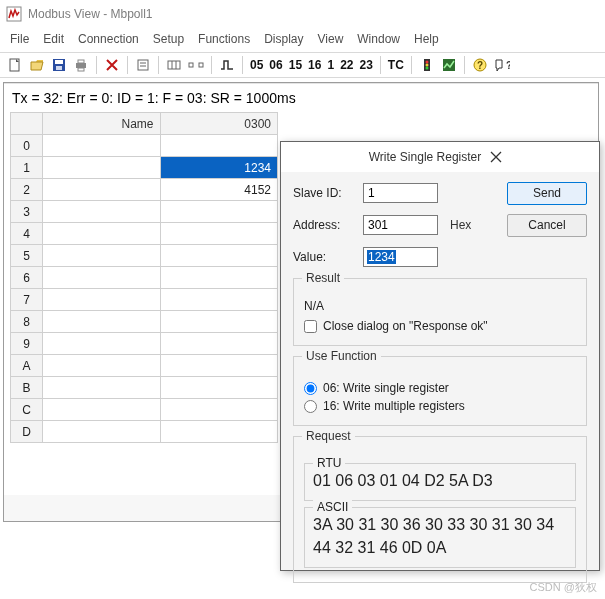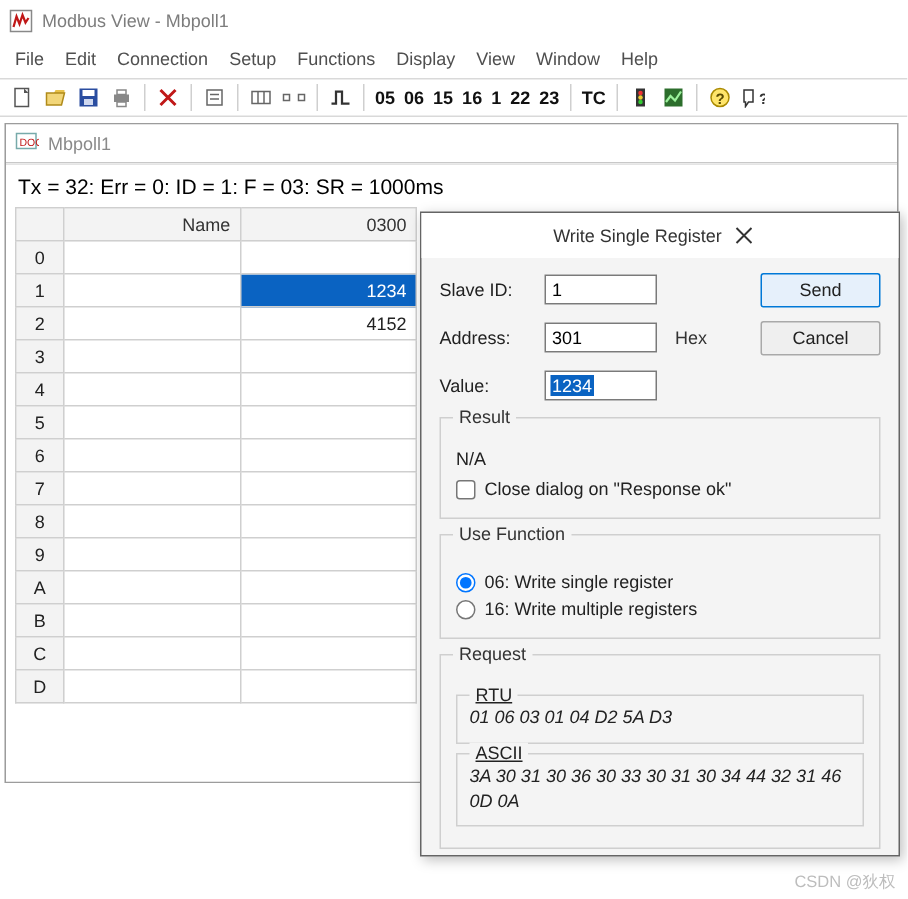--- a/index.html
+++ b/index.html
@@ -236,23 +236,22 @@
     margin: 6px 0;
     padding: 6px 8px 8px 8px;
     position: relative;
   }
   .subgroup .sub-legend {
     position: absolute;
     top: -8px; left: 8px;
     background: #f4f4f4;
     padding: 0 4px;
     font-size: 12px;
-    text-decoration: underline;
-  }
-  .mono { font-family: Arial, sans-serif; font-size: 12px; word-break: break-all; line-height: 1.4; font-style: italic; }
+  }
+  .mono { font-family: Arial, sans-serif; font-size: 16px; word-break: break-all; line-height: 1.4; }
   .watermark {
     position: absolute;
     right: 8px; bottom: 4px;
     color: #bdbdbd;
     font-size: 11px;
   }
 </style>
 </head>
 <body>
 
@@ -374,29 +373,20 @@
   <span class="tb-btn">
       <svg width="16" height="14">
         <path d="M2 2 L8 2 L8 10 L5 10 L3 13 L3 10 L2 10 Z" fill="#fff" stroke="#333"></path>
         <text x="12" y="11" font-size="10" font-weight="bold" fill="#333">?</text>
       </svg>
     </span>
 </div>
 
 <div class="workspace">
   <div class="child-window">
-    <div class="child-title">
-      <span>
-        <svg width="16" height="14">
-            <rect x="1" y="2" width="13" height="10" fill="#fff" stroke="#7aa"></rect>
-            <text x="3" y="10" font-size="7" fill="#c01818">DOC</text>
-          </svg>
-      </span>
-      <span>Mbpoll1</span>
-    </div>
     <div class="child-body">
       <div class="stat-line">Tx = 32: Err = 0: ID = 1: F = 03: SR = 1000ms</div>
       <table class="data-grid">
         <thead>
           <tr>
             <th class="row-header"></th>
             <th class="col-name">Name</th>
             <th class="col-val">0300</th>
           </tr>
         </thead>

